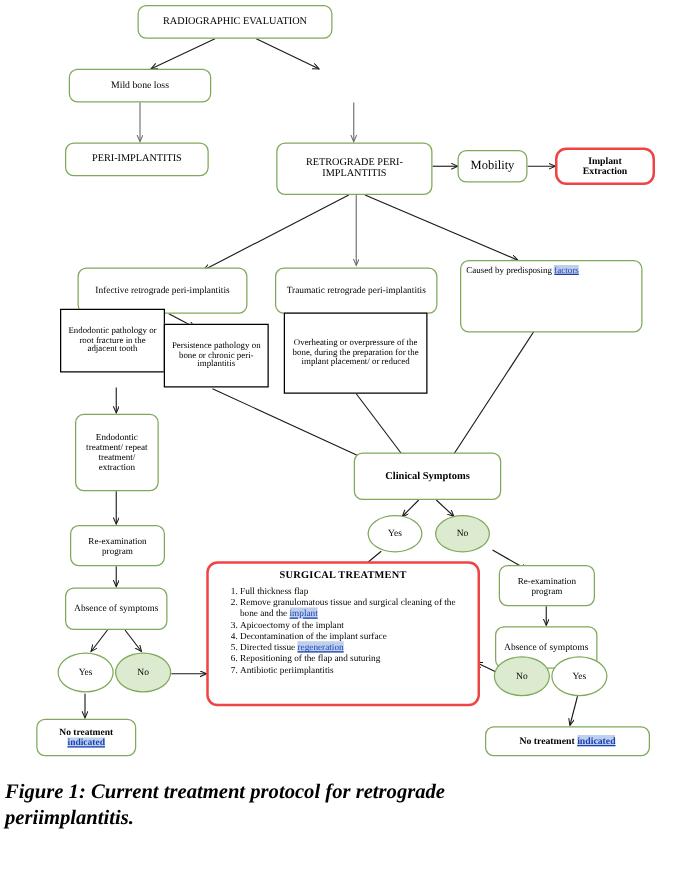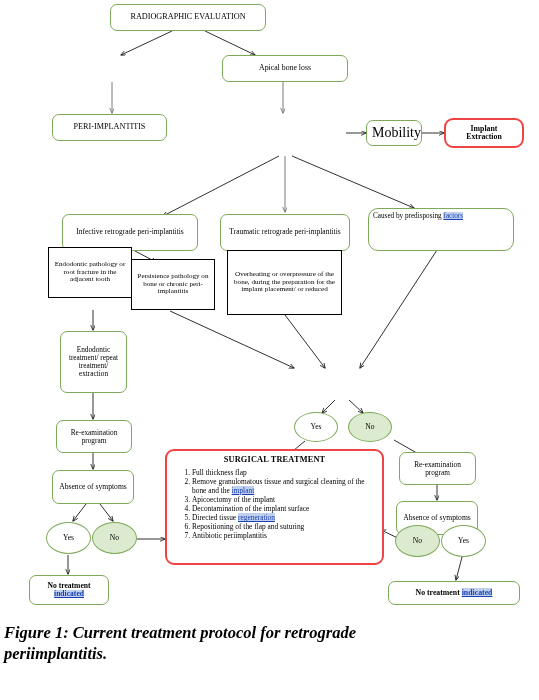--- a/index.html
+++ b/index.html
@@ -132,67 +132,74 @@
       <path d="M462,557 L456,580" marker-end="url(#ah)"></path>
 
       <path d="M404,541 L381,530" marker-end="url(#ah)"></path>
     </g>
   </svg>
 
   <div class="node gbox" style="left:110px;top:4px;width:156px;height:27px;font-size:8.2px;">
     <span>RADIOGRAPHIC EVALUATION</span>
   </div>
 
-
-  <div class="node gbox" style="left:222px;top:55px;width:126px;height:27px;font-size:7.8px;">
-    <span>Apical bone loss</span>
-  </div>
+  <div class="node gbox" style="left:55px;top:55px;width:114px;height:27px;font-size:7.8px;">
+    <span>Mild bone loss</span>
+  </div>
+
 
   <div class="node gbox" style="left:52px;top:114px;width:115px;height:27px;font-size:8.2px;">
     <span>PERI-IMPLANTITIS</span>
   </div>
 
-
-  <div class="node gbox" style="left:366px;top:120px;width:56px;height:26px;font-size:14px;justify-content:flex-end;">
+  <div class="node gbox" style="left:221px;top:114px;width:125px;height:42px;font-size:8.2px;flex-direction:column;">
+    <span>RETROGRADE PERI-</span>
+    <span>IMPLANTITIS</span>
+  </div>
+
+  <div class="node gbox" style="left:366px;top:120px;width:56px;height:26px;font-size:10px;">
     <span>Mobility</span>
   </div>
 
   <div class="node gbox-thick" style="left:444px;top:118px;width:80px;height:30px;font-size:7.8px;flex-direction:column;font-weight:bold;">
     <span>Implant</span>
     <span>Extraction</span>
   </div>
 
   <div class="node gbox" style="left:62px;top:214px;width:136px;height:37px;font-size:7.5px;padding:0 4px;">
     <span>Infective retrograde peri-implantitis</span>
   </div>
 
   <div class="node gbox" style="left:220px;top:214px;width:130px;height:37px;font-size:7.5px;padding:16px 4px;">
     <span>Traumatic retrograde peri-implantitis</span>
   </div>
 
-  <div class="node gbox" style="left:368px;top:208px;width:146px;height:43px;font-size:7.2px;align-items:flex-start;justify-content:flex-start;padding:4px 4px 0 4px;border-radius:10px;">
+  <div class="node gbox" style="left:368px;top:208px;width:146px;height:58px;font-size:7.2px;align-items:flex-start;justify-content:flex-start;padding:4px 4px 0 4px;">
     <span><span>Caused by predisposing </span><span class="link">factors</span></span>
   </div>
 
   <div class="node kbox" style="left:48px;top:247px;width:84px;height:51px;font-size:7.1px;padding:15px 3px;">
     <span>Endodontic pathology or root fracture in the adjacent tooth</span>
   </div>
 
   <div class="node kbox" style="left:131px;top:259px;width:84px;height:51px;font-size:7.1px;padding:0 3px;">
     <span>Persistence pathology on bone or chronic peri-implantitis</span>
   </div>
 
   <div class="node kbox" style="left:227px;top:250px;width:115px;height:65px;font-size:7.1px;padding:0 4px;">
     <span>Overheating or overpressure of the bone, during the preparation for the implant placement/ or reduced</span>
   </div>
 
   <div class="node gbox" style="left:60px;top:331px;width:67px;height:62px;font-size:7.3px;padding:0 3px;">
     <span>Endodontic treatment/ repeat treatment/ extraction</span>
   </div>
 
+  <div class="node gbox" style="left:283px;top:362px;width:118px;height:38px;font-size:8.4px;font-weight:bold;">
+    <span>Clinical Symptoms</span>
+  </div>
 
   <div class="node ellipse" style="left:294px;top:412px;width:44px;height:30px;font-size:7.6px;">
     <span>Yes</span>
   </div>
 
   <div class="node ellipse filled" style="left:348px;top:412px;width:44px;height:30px;font-size:7.6px;">
     <span>No</span>
   </div>
 
   <div class="node gbox" style="left:56px;top:420px;width:76px;height:33px;font-size:7.3px;padding:0 3px;">

